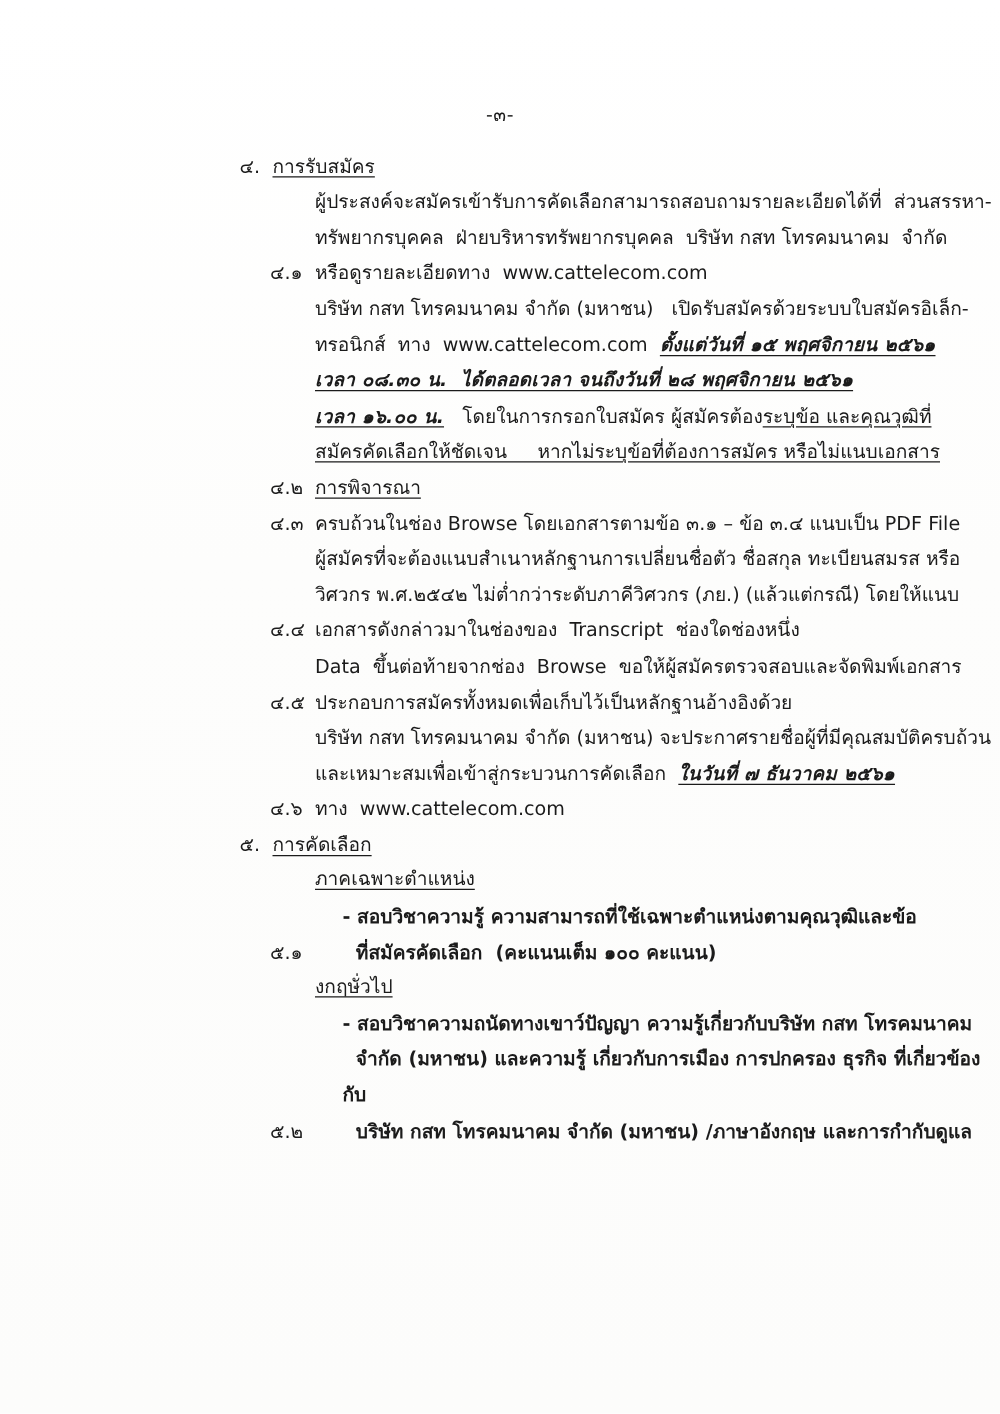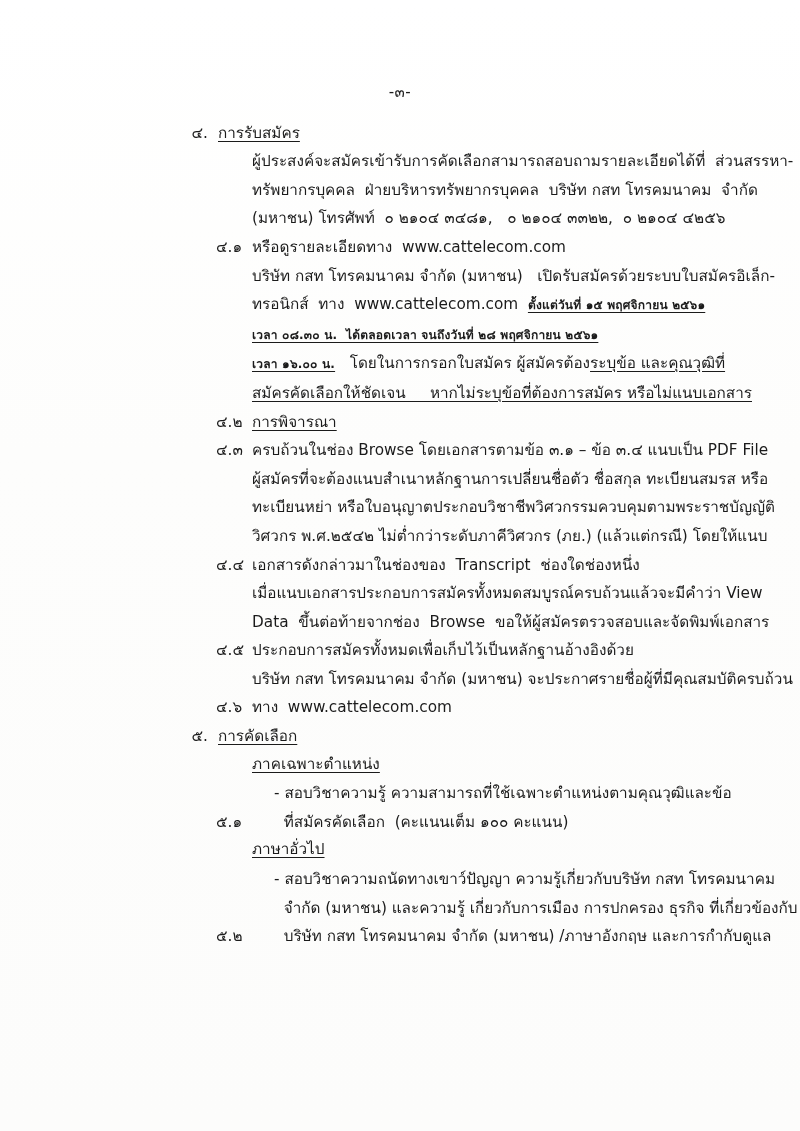--- a/index.html
+++ b/index.html
@@ -99,26 +99,28 @@
     text-decoration: underline;
     text-underline-offset: 3px;
     font-weight: bold;
     letter-spacing: 0.2px;
   }
   .ul-only {
     text-decoration: underline;
     text-underline-offset: 3px;
   }
   .bigger {
-    font-size: 12px;
+    font-size: 15px;
+    font-style: italic;
   }
 
   
   .dash-block {
     margin-left: 22px;
+    font-weight: bold;
   }
   .dash-block .ln {
     white-space: pre-wrap;
   }
   .gap-md { height: 12px; }
 </style>
 </head>
 <body>
 
 <div class="page">
@@ -133,21 +135,20 @@
       <div class="section-head">
         <span class="section-num">๔.</span>
         <span class="section-title">การรับสมัคร</span>
       </div>
 
       <div class="clause">
         <span class="clause-num">๔.๑</span>
         <span class="clause-body">
           <div class="ln">ผู้ประสงค์จะสมัครเข้ารับการคัดเลือกสามารถสอบถามรายละเอียดได้ที่  ส่วนสรรหา-</div>
           <div class="ln">ทรัพยากรบุคคล  ฝ่ายบริหารทรัพยากรบุคคล  บริษัท กสท โทรคมนาคม  จำกัด</div>
-          <div class="ln">(มหาชน) โทรศัพท์  ๐ ๒๑๐๔ ๓๔๘๑,   ๐ ๒๑๐๔ ๓๓๒๒,  ๐ ๒๑๐๔ ๔๒๕๖</div>
           <div class="ln">หรือดูรายละเอียดทาง  www.cattelecom.com</div>
         </span>
       </div>
 
       <div class="clause">
         <span class="clause-num">๔.๒</span>
         <span class="clause-body">
           <div class="ln">บริษัท กสท โทรคมนาคม จำกัด (มหาชน)   เปิดรับสมัครด้วยระบบใบสมัครอิเล็ก-</div>
           <div class="ln"><span>ทรอนิกส์  ทาง  www.cattelecom.com  </span><span class="em-ul bigger">ตั้งแต่วันที่ ๑๕ พฤศจิกายน ๒๕๖๑</span></div>
           <div class="ln"><span class="em-ul bigger">เวลา ๐๘.๓๐ น.  ได้ตลอดเวลา จนถึงวันที่ ๒๘ พฤศจิกายน ๒๕๖๑</span></div>
@@ -161,39 +162,38 @@
         <span class="clause-num">๔.๓</span>
         <span class="clause-body">
           <div class="ln">ครบถ้วนในช่อง Browse โดยเอกสารตามข้อ ๓.๑ – ข้อ ๓.๔ แนบเป็น PDF File</div>
         </span>
       </div>
 
       <div class="clause">
         <span class="clause-num">๔.๔</span>
         <span class="clause-body">
           <div class="ln">ผู้สมัครที่จะต้องแนบสำเนาหลักฐานการเปลี่ยนชื่อตัว ชื่อสกุล ทะเบียนสมรส หรือ</div>
-          <div class="ln">ทะเบียนหย่า หรือใบอนุญาตประกอบวิชาชีพวิศวกรรมควบคุมตามพระราชบัญญัติ</div>
           <div class="ln">วิศวกร พ.ศ.๒๕๔๒ ไม่ต่ำกว่าระดับภาคีวิศวกร (ภย.) (แล้วแต่กรณี) โดยให้แนบ</div>
           <div class="ln">เอกสารดังกล่าวมาในช่องของ  Transcript  ช่องใดช่องหนึ่ง</div>
         </span>
       </div>
 
       <div class="clause">
         <span class="clause-num">๔.๕</span>
         <span class="clause-body">
-          <div class="ln">เมื่อแนบเอกสารประกอบการสมัครทั้งหมดสมบูรณ์ครบถ้วนแล้วจะมีคำว่า View</div>
           <div class="ln">Data  ขึ้นต่อท้ายจากช่อง  Browse  ขอให้ผู้สมัครตรวจสอบและจัดพิมพ์เอกสาร</div>
           <div class="ln">ประกอบการสมัครทั้งหมดเพื่อเก็บไว้เป็นหลักฐานอ้างอิงด้วย</div>
         </span>
       </div>
 
       <div class="clause">
         <span class="clause-num">๔.๖</span>
         <span class="clause-body">
           <div class="ln">บริษัท กสท โทรคมนาคม จำกัด (มหาชน) จะประกาศรายชื่อผู้ที่มีคุณสมบัติครบถ้วน</div>
+          <div class="ln"><span>และเหมาะสมเพื่อเข้าสู่กระบวนการคัดเลือก  </span><span class="em-ul bigger">ในวันที่ ๗ ธันวาคม ๒๕๖๑</span></div>
           <div class="ln">ทาง  www.cattelecom.com</div>
         </span>
       </div>
 
     </div>
 
     <div class="section">
 
       <div class="section-head">
         <span class="section-num">๕.</span>
@@ -207,21 +207,21 @@
           <div class="dash-block">
             <div class="ln">- สอบวิชาความรู้ ความสามารถที่ใช้เฉพาะตำแหน่งตามคุณวุฒิและข้อ</div>
             <div class="ln">  ที่สมัครคัดเลือก  (คะแนนเต็ม ๑๐๐ คะแนน)</div>
           </div>
         </span>
       </div>
 
       <div class="clause">
         <span class="clause-num">๕.๒</span>
         <span class="clause-body">
-          <div class="sub-title">ภาษาอั่วไป</div>
+          <div class="sub-title">งกฤษั่วไป</div>
           <div class="dash-block">
             <div class="ln">- สอบวิชาความถนัดทางเขาว์ปัญญา ความรู้เกี่ยวกับบริษัท กสท โทรคมนาคม</div>
             <div class="ln">  จำกัด (มหาชน) และความรู้ เกี่ยวกับการเมือง การปกครอง ธุรกิจ ที่เกี่ยวข้องกับ</div>
             <div class="ln">  บริษัท กสท โทรคมนาคม จำกัด (มหาชน) /ภาษาอังกฤษ และการกำกับดูแล</div>
 
           </div>
         </span>
       </div>
 
     </div>

